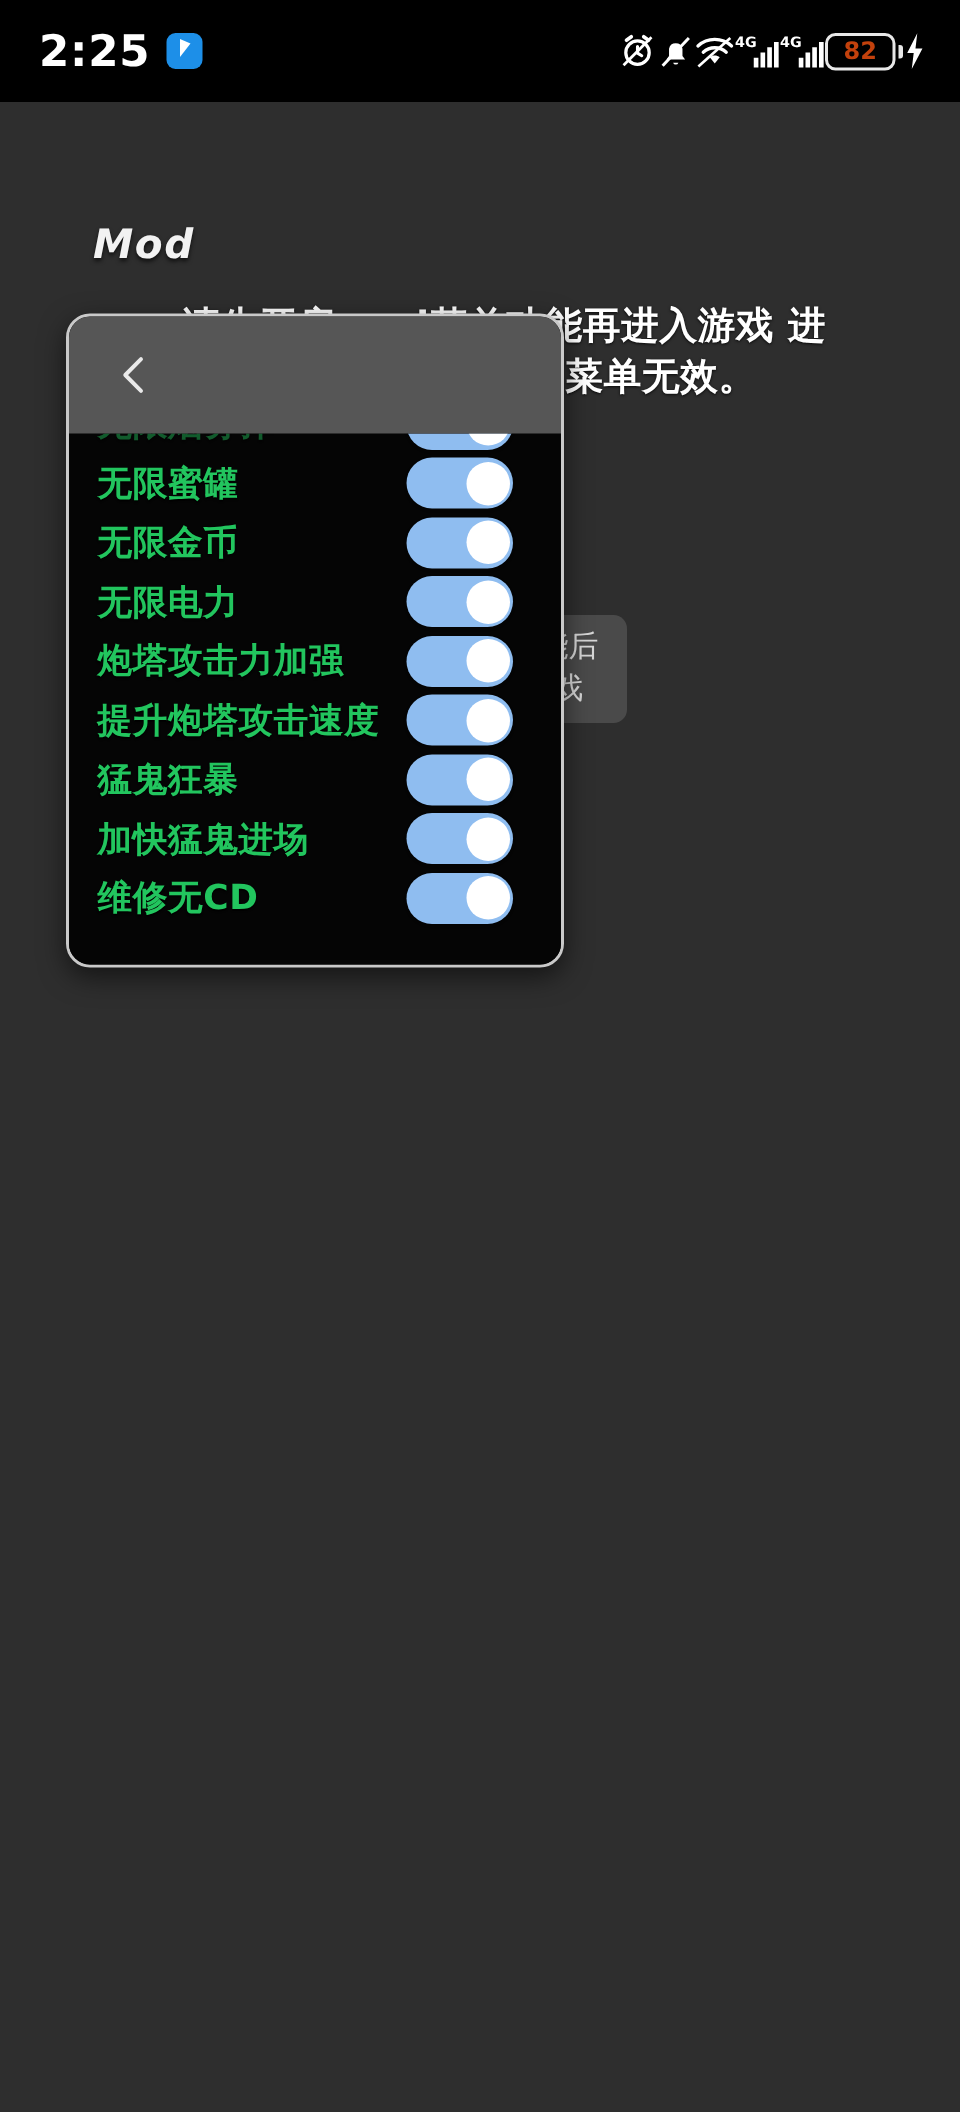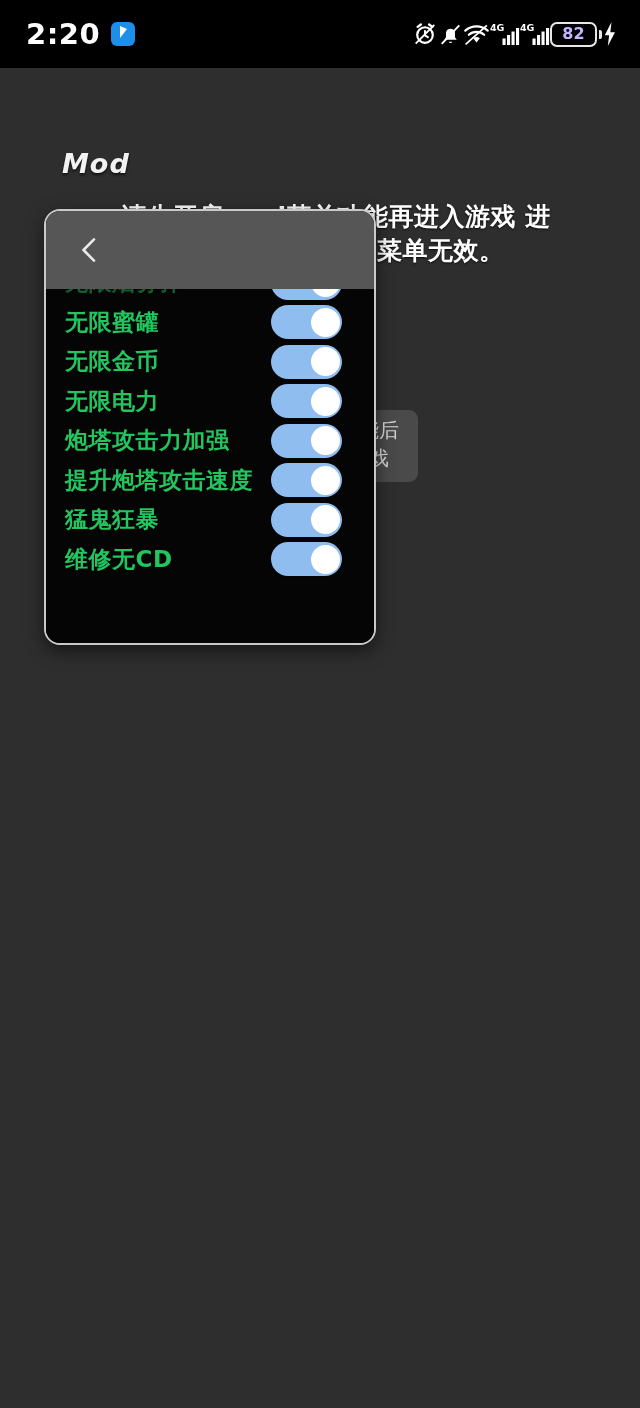--- a/index.html
+++ b/index.html
@@ -35,21 +35,21 @@
   }
   .sb-right { margin-left:auto; display:flex; align-items:center; }
   .sb-ic { display:block; }
 
   .batt {
     display:flex; align-items:center; gap:2px;
   }
   .batt-body {
     width:47px; height:25px; border:2.2px solid #e8e8e8; border-radius:7px;
     display:flex; align-items:center; justify-content:center;
-    color:#c4b5fd; font-size:16px; font-weight:700; line-height:1;
+    color:#c2410c; font-size:16px; font-weight:700; line-height:1;
     font-family:"DejaVu Sans","Liberation Sans",sans-serif;
   }
   .batt-cap { width:3px; height:9px; background:#e8e8e8; border-radius:0 2px 2px 0; }
 
   
   .bg-title {
     position:absolute; left:62px; top:148px;
     color:#f2f2f2; font-size:27px; font-weight:700; font-style:italic;
     letter-spacing:1px;
     text-shadow:0 2px 3px rgba(0,0,0,.65);
@@ -114,21 +114,21 @@
   }
   .row.faded .row-label { opacity:.45; }
 </style>
 </head>
 <body>
 
 <div id="screen">
 
   <div class="statusbar">
     <div class="sb-left">
-      <span class="sb-time">2:20</span>
+      <span class="sb-time">2:25</span>
       <span class="sb-appicon"></span>
     </div>
     <div class="sb-right">
 
       <svg class="sb-ic" width="26" height="26" viewBox="0 0 24 24">
         <circle cx="12" cy="13" r="7.2" fill="none" stroke="#fff" stroke-width="2"></circle>
         <path d="M12 9.3v4l2.6 1.6" stroke="#fff" stroke-width="1.9" fill="none" stroke-linecap="round"></path>
         <path d="M5.2 5.4l3-2.2M18.8 5.4l-3-2.2" stroke="#fff" stroke-width="2.2" stroke-linecap="round"></path>
         <path d="M3.4 20.8L20.6 3.6" stroke="#fff" stroke-width="1.7"></path>
       </svg>
@@ -232,20 +232,26 @@
             </span>
         </div>
 
         <div class="row">
           <span class="row-label">猛鬼狂暴</span>
           <span class="toggle">
               <span class="knob"></span>
             </span>
         </div>
 
+        <div class="row">
+          <span class="row-label">加快猛鬼进场</span>
+          <span class="toggle">
+              <span class="knob"></span>
+            </span>
+        </div>
 
         <div class="row">
           <span class="row-label">维修无CD</span>
           <span class="toggle">
               <span class="knob"></span>
             </span>
         </div>
 
       </div>
     </div>

